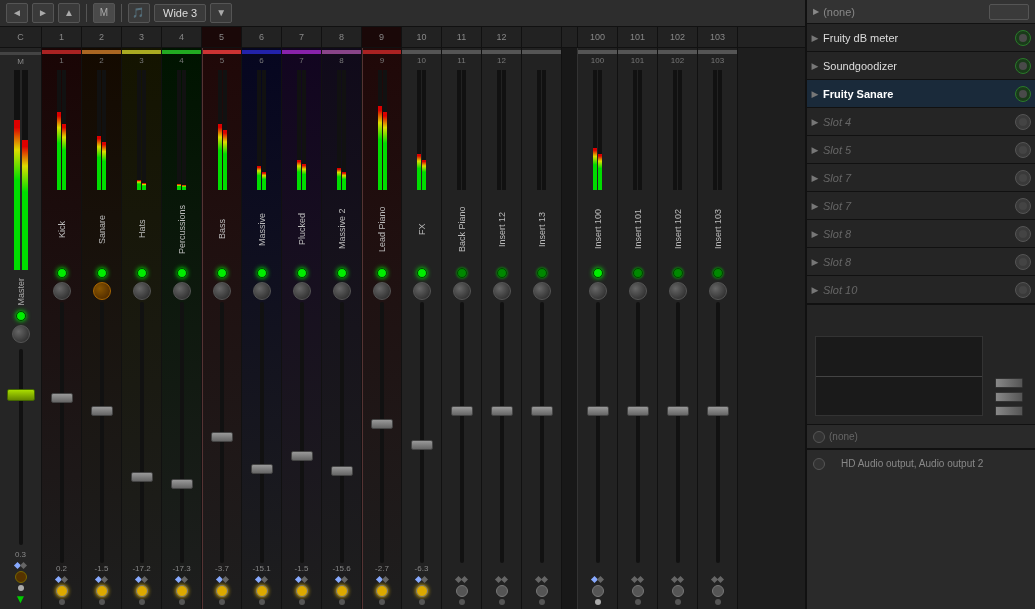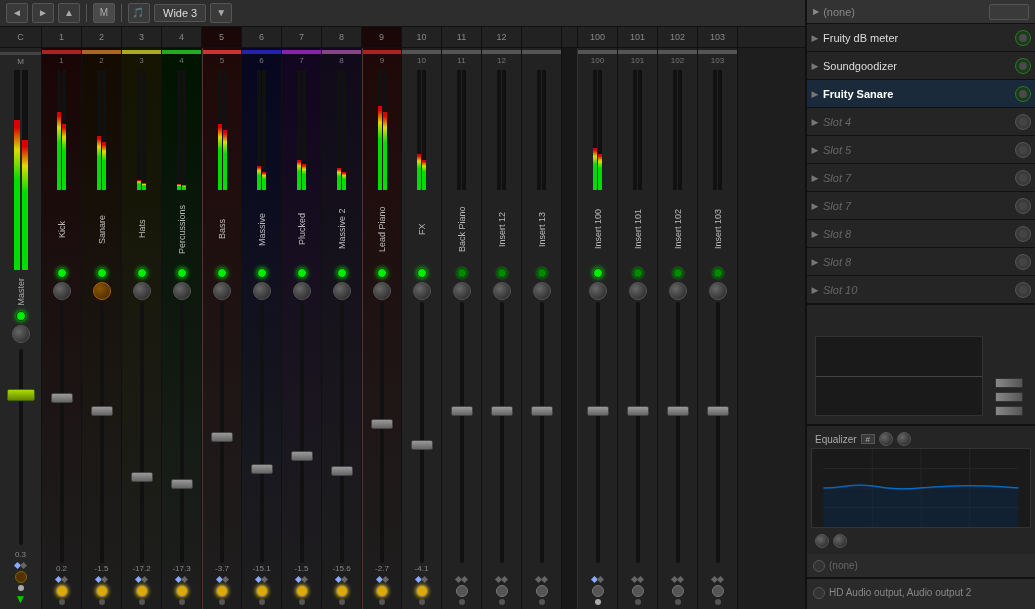--- a/index.html
+++ b/index.html
@@ -369,21 +369,21 @@
     }
 
     
     #audio-output {
       height: 28px;
       background: #2a2a2a;
       border-top: 1px solid #111;
       display: flex;
       align-items: center;
       padding: 0 6px;
-      gap: 4px;
+      gap: 16px;
     }
 
     .audio-out-text {
       font-size: 10px;
       color: #888;
       flex: 1;
     }
 
     
     #right-faders {
@@ -826,21 +826,21 @@
             </div>
         </div>
         <div class="ch-name">FX</div>
         <div class="ch-led bright"></div>
         <div class="ch-knob"></div>
         <div style="flex:1;display:flex;flex-direction:column;align-items:center;width:100%;position:relative;">
           <div style="width:4px;height:100%;background:#111;border-radius:2px;position:relative;">
             <div style="width:22px;height:10px;background:linear-gradient(to bottom,#999,#666);border:1px solid #444;border-radius:2px;position:absolute;left:-9px;top:53%;"></div>
           </div>
         </div>
-        <div class="ch-value">-4.1</div>
+        <div class="ch-value">-6.3</div>
         <div class="ch-bottom">
           <div class="diamond-btn">
               <div class="diamond active"></div>
               <div class="diamond"></div>
             </div>
           <div class="ch-bulb active"></div>
           <div class="ch-dot"></div>
         </div>
       </div>
 
@@ -1129,48 +1129,20 @@
       <div style="position:absolute;width:100%;height:1px;background:#444;top:50%;"></div>
     </div>
 
     <div style="display:flex;flex-direction:column;justify-content:center;gap:4px;padding:0 4px;">
       <div style="width:28px;height:10px;background:linear-gradient(to right,#888,#555);border:1px solid #333;border-radius:1px;"></div>
       <div style="width:28px;height:10px;background:linear-gradient(to right,#888,#555);border:1px solid #333;border-radius:1px;"></div>
       <div style="width:28px;height:10px;background:linear-gradient(to right,#888,#555);border:1px solid #333;border-radius:1px;"></div>
     </div>
   </div>
 
-  <div id="eq-section">
-    <div class="eq-label">
-      <span>Equalizer</span>
-      <div style="width:14px;height:10px;background:#3a3a3a;border:1px solid #555;font-size:8px;display:flex;align-items:center;justify-content:center;color:#aaa;">#</div>
-      <div style="width:14px;height:14px;border-radius:50%;background:radial-gradient(circle at 35% 35%,#666,#222);border:1px solid #555;"></div>
-      <div style="width:14px;height:14px;border-radius:50%;background:radial-gradient(circle at 35% 35%,#666,#222);border:1px solid #555;"></div>
-    </div>
-
-    <div id="eq-display">
-      <svg id="eq-svg" viewBox="0 0 200 80">
-
-        <line class="eq-grid-line" x1="0" y1="20" x2="200" y2="20"></line>
-        <line class="eq-grid-line" x1="0" y1="40" x2="200" y2="40"></line>
-        <line class="eq-grid-line" x1="0" y1="60" x2="200" y2="60"></line>
-        <line class="eq-grid-line" x1="50" y1="0" x2="50" y2="80"></line>
-        <line class="eq-grid-line" x1="100" y1="0" x2="100" y2="80"></line>
-        <line class="eq-grid-line" x1="150" y1="0" x2="150" y2="80"></line>
-
-        <path d="M0,40 C20,40 30,35 50,38 C70,41 80,42 100,40 C130,38 150,36 200,40" fill="none" stroke="#0088ff" stroke-width="1.5" opacity="0.8"></path>
-        <path d="M0,40 C20,40 30,35 50,38 C70,41 80,42 100,40 C130,38 150,36 200,40 L200,80 L0,80 Z" fill="#003366" opacity="0.3"></path>
-      </svg>
-    </div>
-
-    <div class="eq-knob-row">
-      <div style="width:14px;height:14px;border-radius:50%;background:radial-gradient(circle at 35% 35%,#666,#222);border:1px solid #555;"></div>
-      <div style="width:14px;height:14px;border-radius:50%;background:radial-gradient(circle at 35% 35%,#666,#222);border:1px solid #555;"></div>
-    </div>
-  </div>
 
   <div class="bottom-slot">
     <div style="width:12px;height:12px;border-radius:50%;background:#333;border:1px solid #555;"></div>
     <span class="bottom-slot-text">(none)</span>
   </div>
 
   <div id="audio-output">
     <div style="width:12px;height:12px;border-radius:50%;background:#333;border:1px solid #555;"></div>
     <span class="audio-out-text">HD Audio output, Audio output 2</span>
   </div>

